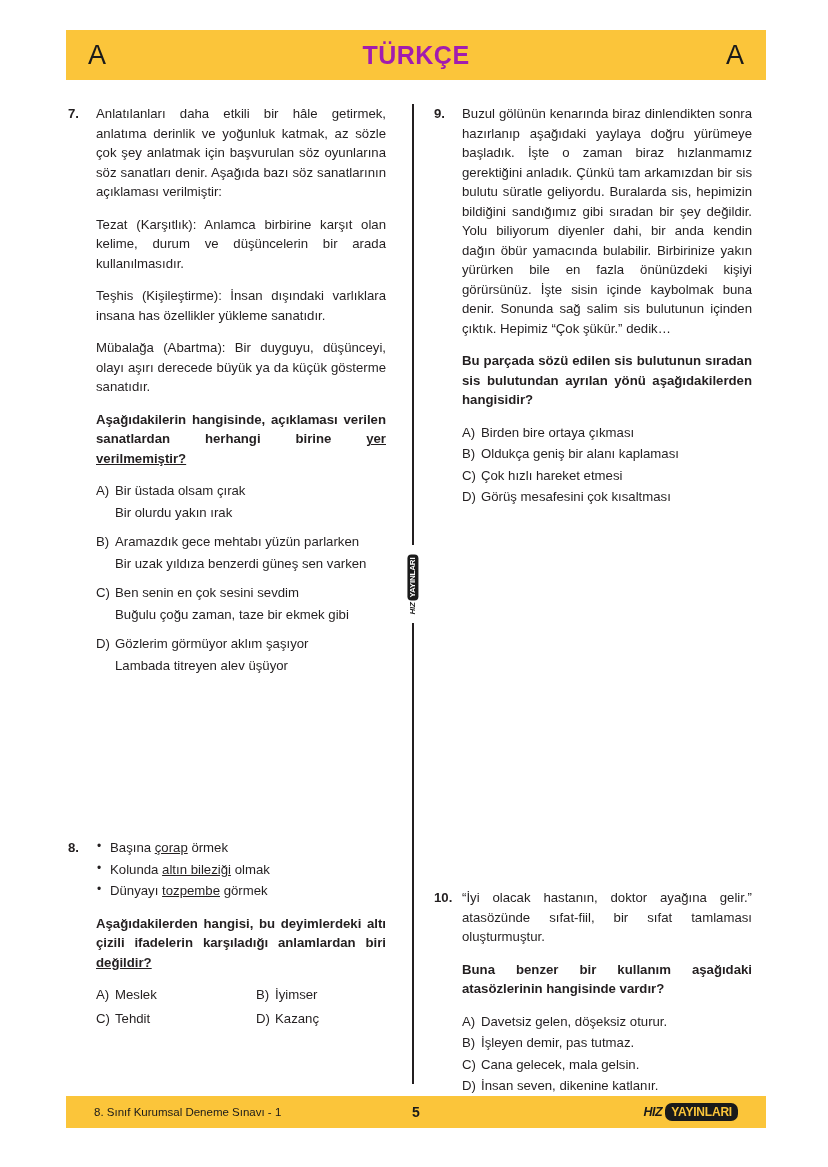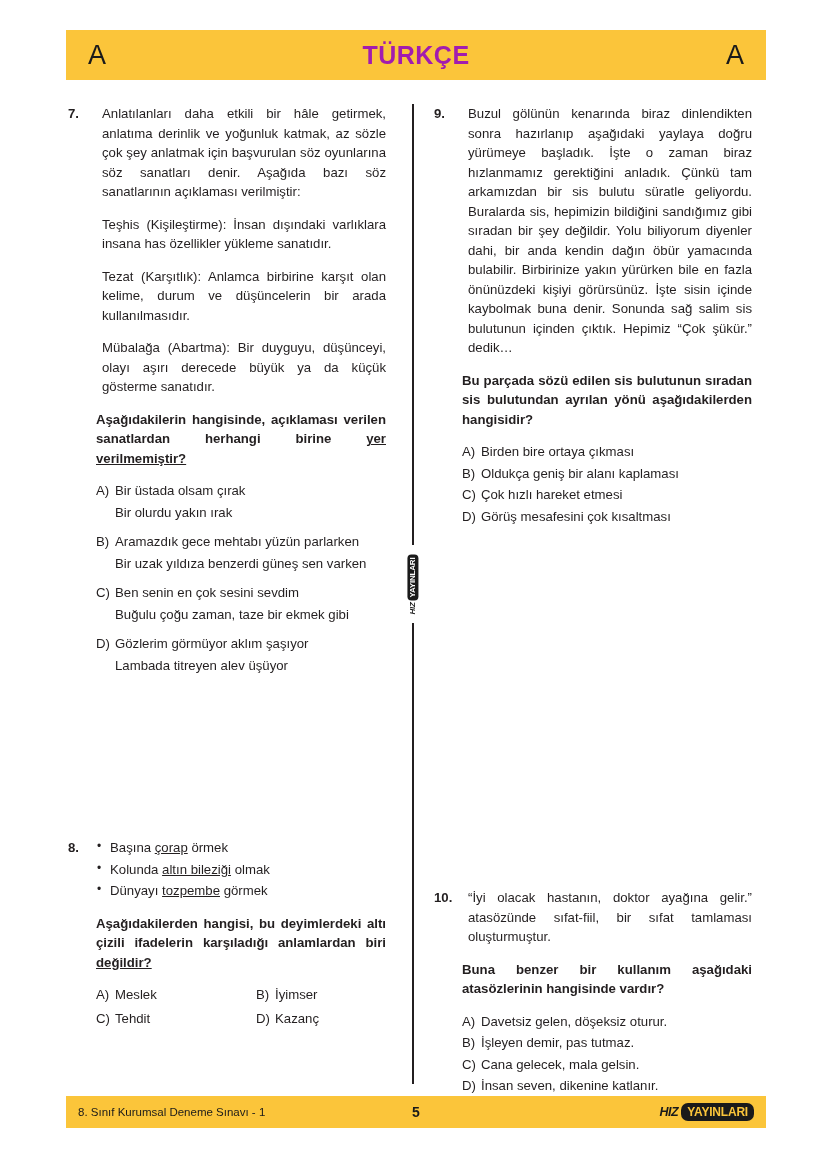--- a/index.html
+++ b/index.html
@@ -131,21 +131,21 @@
     font-weight: bold;
     font-size: 13.2px;
     text-align: left;
   }
   .q-body {
     margin-left: 28px;
   }
   .para {
     text-align: justify;
     text-justify: inter-word;
-    margin: 0 0 13px 6px;
+    margin: 0 0 13px 0;
   }
   .para:last-child { margin-bottom: 0; }
   .stem {
     font-weight: bold;
     text-align: justify;
     margin: 0 0 13px 0;
   }
   .stem u { text-decoration: underline; }
 
   
@@ -194,21 +194,21 @@
   .footer-bar {
     position: absolute;
     left: 66px;
     top: 1096px;
     width: 700px;
     height: 32px;
     background: #fbc53a;
     display: flex;
     align-items: center;
     box-sizing: border-box;
-    padding: 0 12px;
+    padding: 0 28px;
   }
   .footer-left {
     font-size: 11.5px;
     color: #1a1a1a;
     flex: 0 0 auto;
   }
   .footer-page {
     position: absolute;
     left: 0; right: 0;
     text-align: center;
@@ -257,22 +257,22 @@
       <span class="badge-hiz">HIZ</span>
       <span class="badge-yay">YAYINLARI</span>
     </span>
   </div>
 
   <div class="col col-left">
     <div class="q">
       <span class="q-num">7.</span>
       <div class="q-body">
         <p class="para">Anlatılanları daha etkili bir hâle getirmek, anlatıma derinlik ve yoğunluk katmak, az sözle çok şey anlatmak için başvurulan söz oyunlarına söz sanatları denir. Aşağıda bazı söz sanatlarının açıklaması verilmiştir:</p>
+        <p class="para">Tezat (Karşıtlık): Anlamca birbirine karşıt olan kelime, durum ve düşüncelerin bir arada kullanılmasıdır.</p>
         <p class="para">Teşhis (Kişileştirme): İnsan dışındaki varlıklara insana has özellikler yükleme sanatıdır.</p>
-        <p class="para">Tezat (Karşıtlık): Anlamca birbirine karşıt olan kelime, durum ve düşüncelerin bir arada kullanılmasıdır.</p>
         <p class="para">Mübalağa (Abartma): Bir duyguyu, düşünceyi, olayı aşırı derecede büyük ya da küçük gösterme sanatıdır.</p>
         <p class="stem"><span>Aşağıdakilerin hangisinde, açıklaması verilen sanatlardan herhangi birine </span><u>yer verilmemiştir?</u></p>
 
         <div class="options">
           <div class="opt">
             <span class="opt-letter">A)</span>
             <span class="opt-text">Bir üstada olsam çırak</span>
           </div>
           <div class="opt-cont">Bir olurdu yakın ırak</div>
           <div class="opt-gap"></div>

